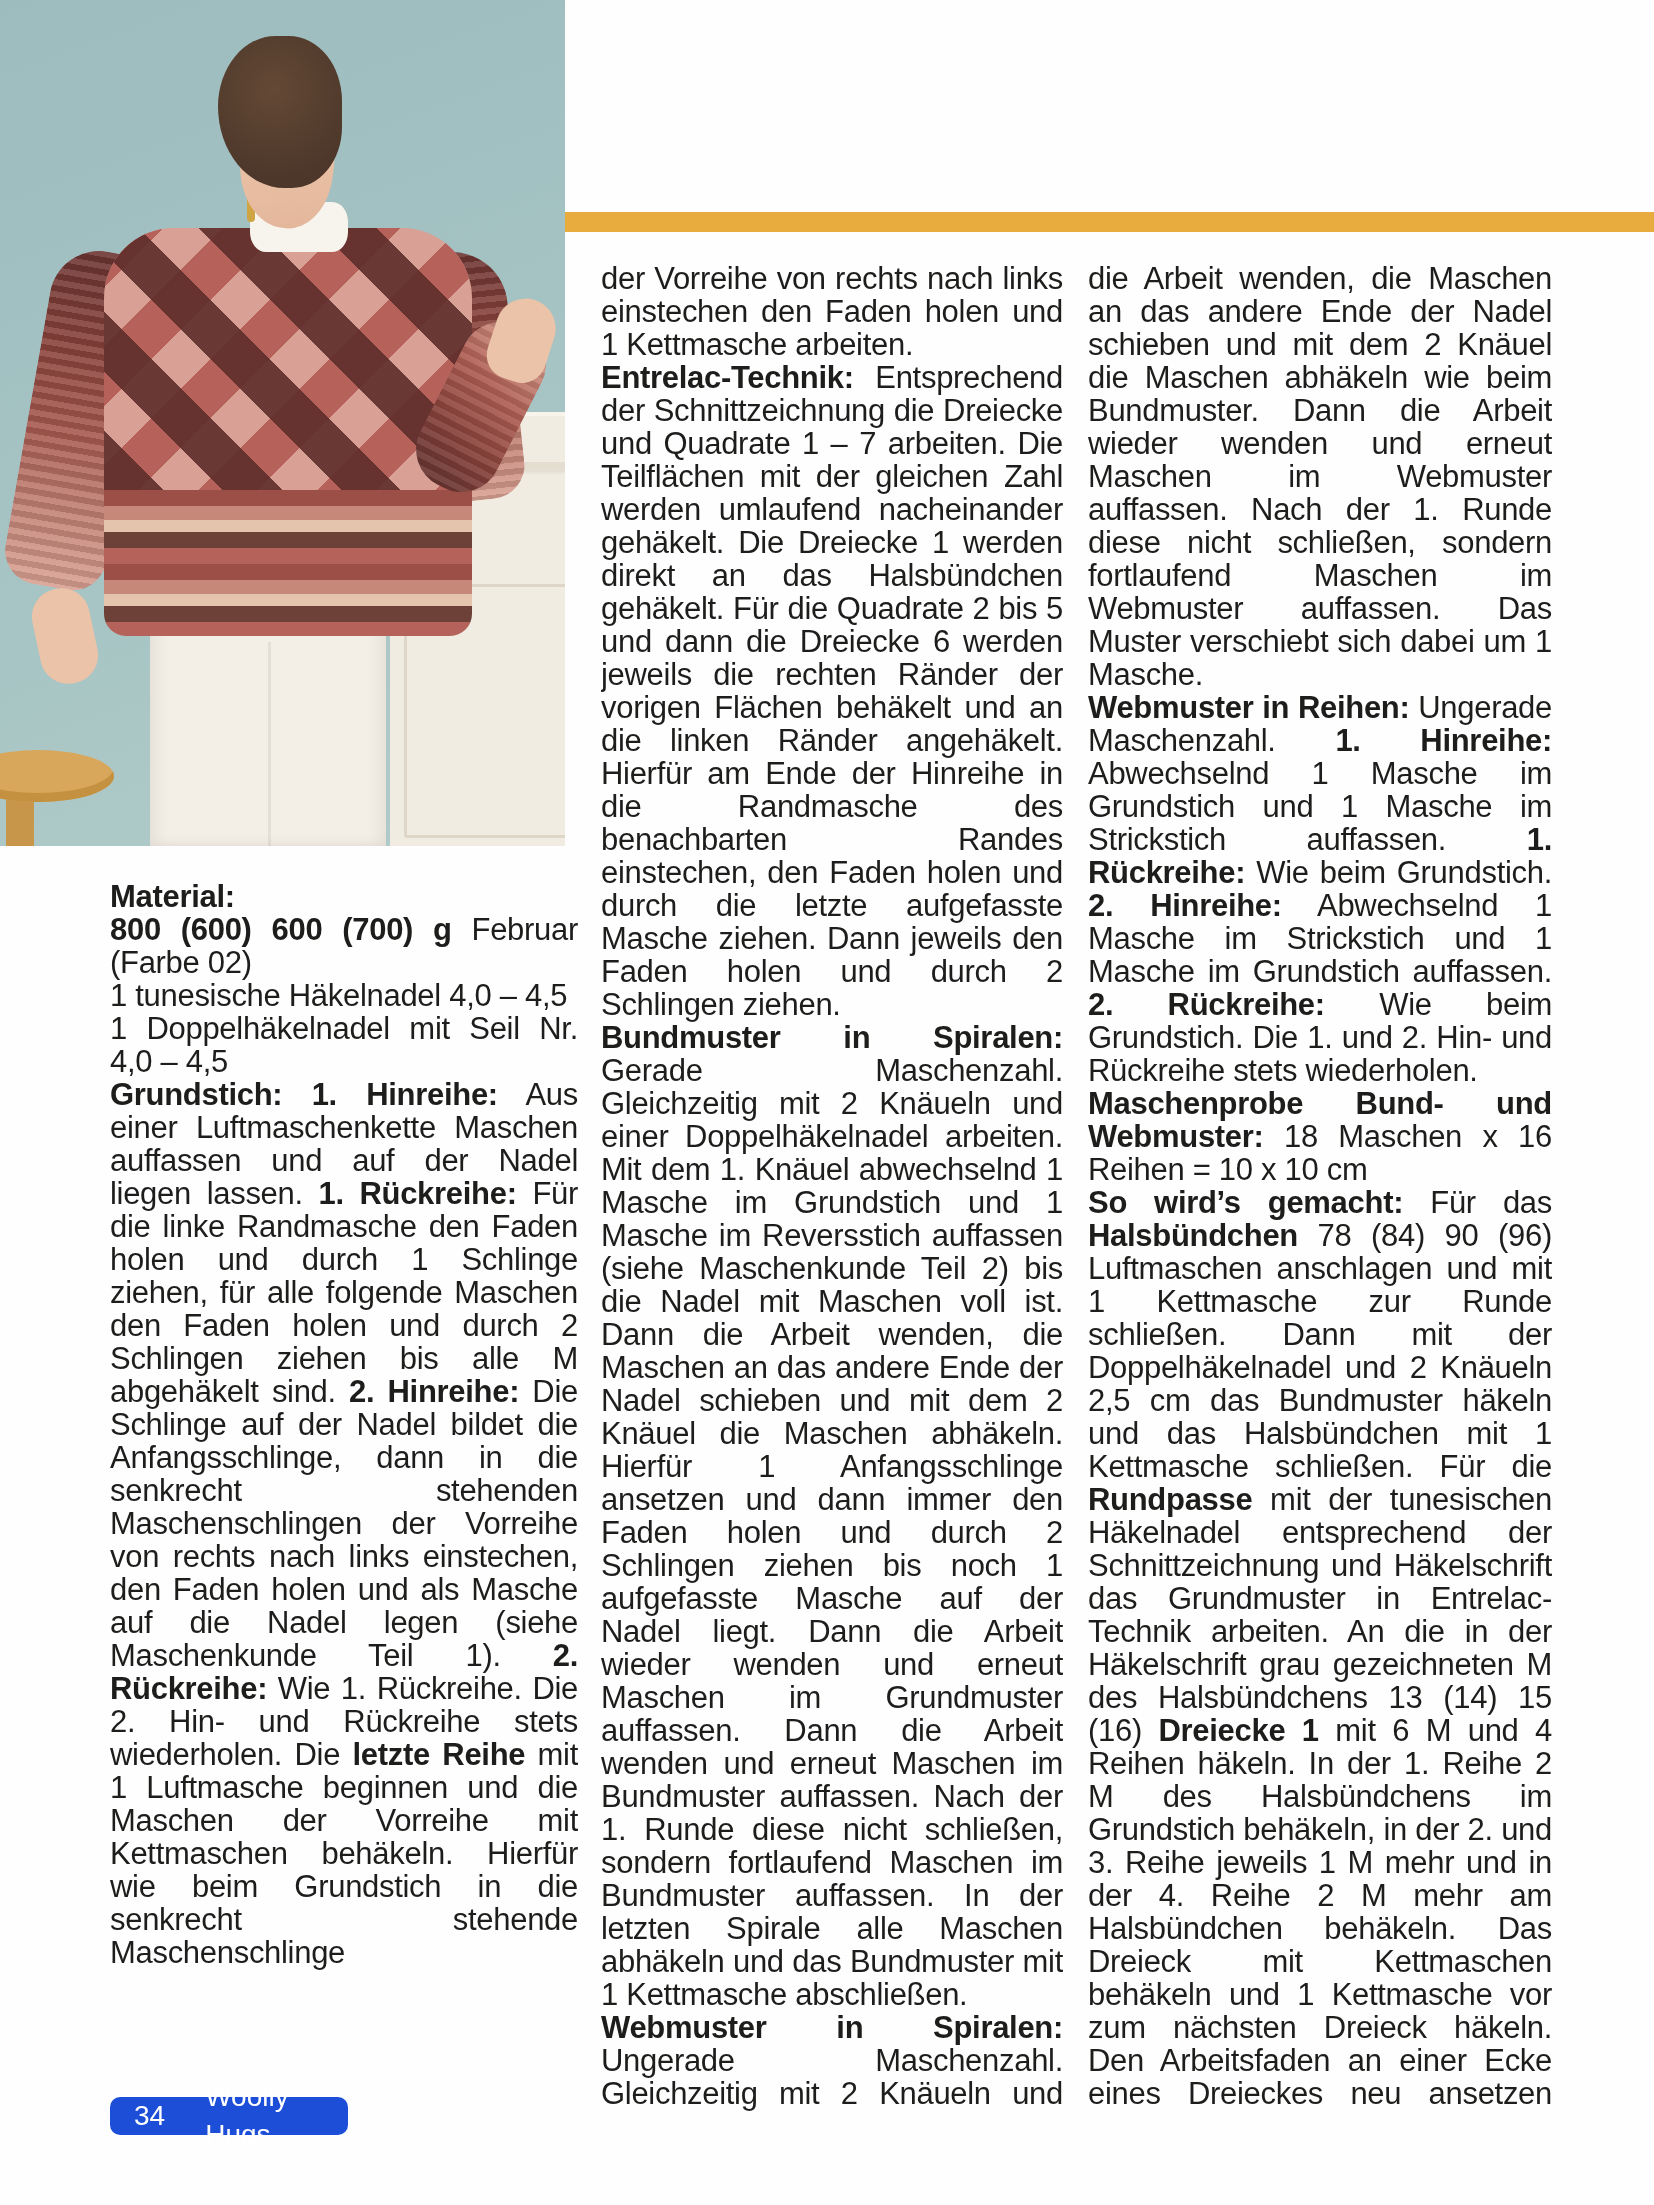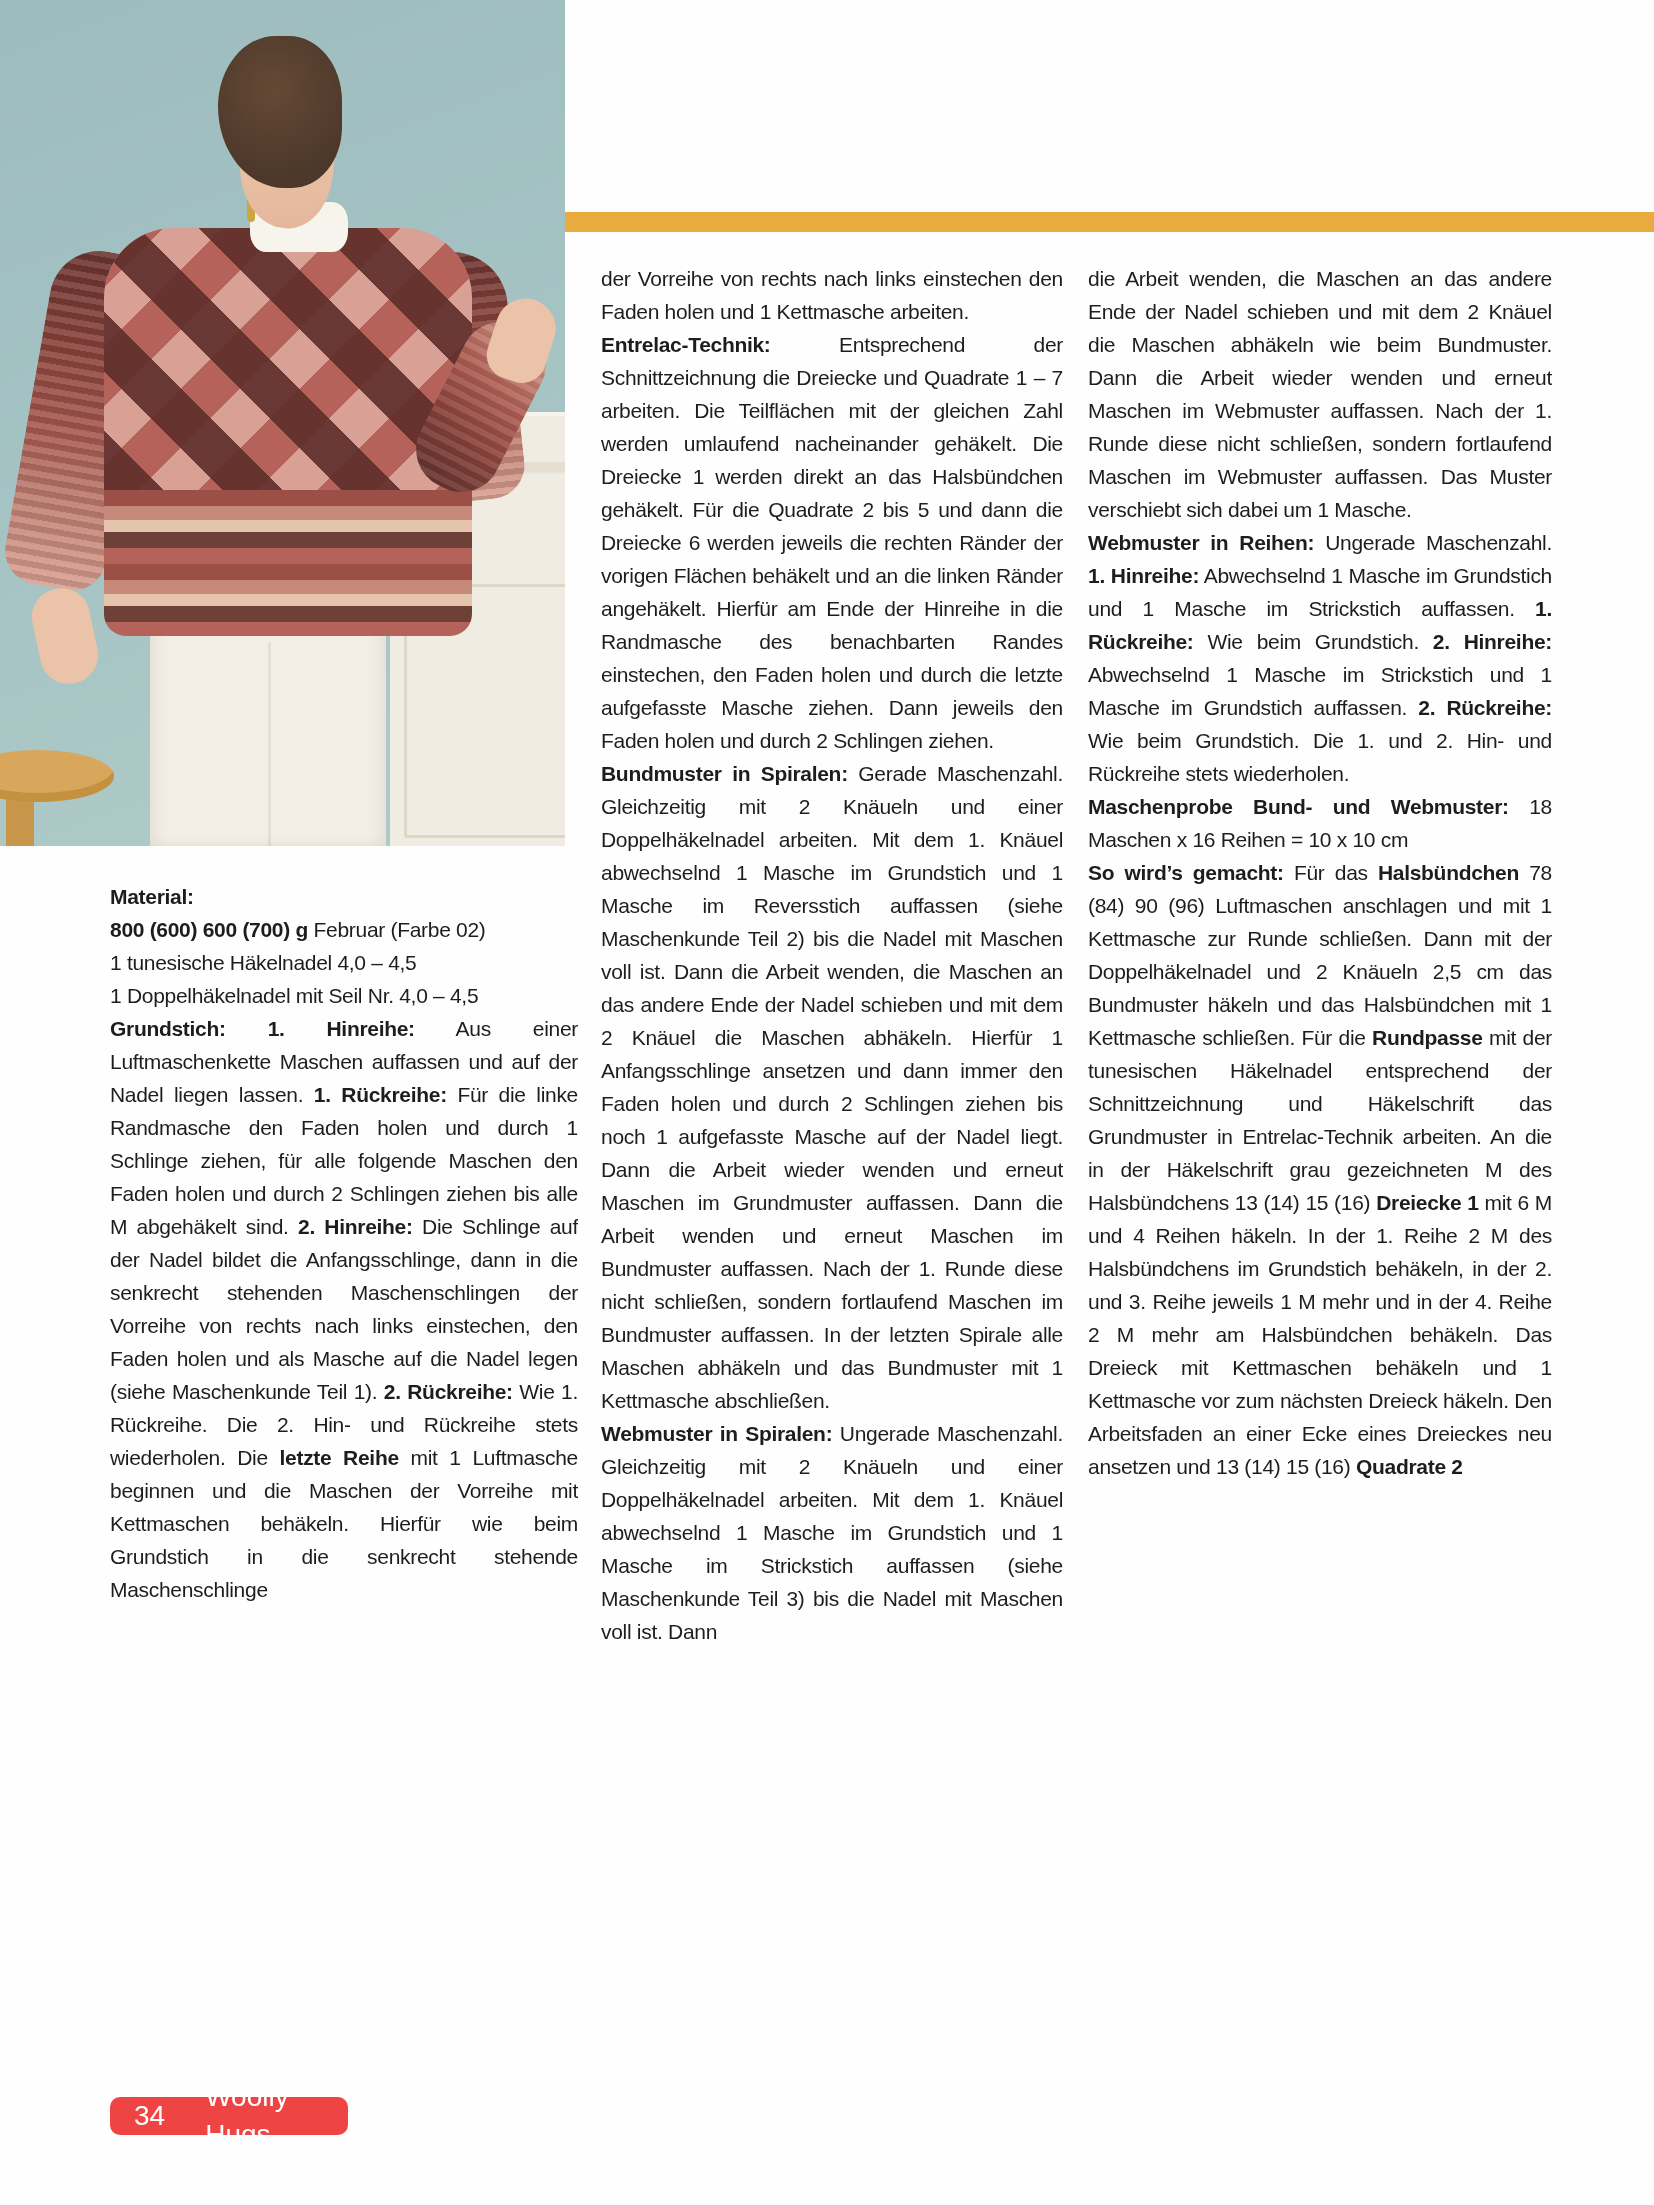--- a/index.html
+++ b/index.html
@@ -47,21 +47,21 @@
   .earring{left:247px;top:192px;width:8px;height:30px;background:#cfa544;border-radius:4px;}
   .face{left:240px;top:98px;width:94px;height:130px;background:linear-gradient(170deg,#f0cbb0,#e3b69a);
         border-radius:50% 50% 46% 54%;transform:rotate(6deg);}
   .hair{left:218px;top:36px;width:124px;height:152px;background:radial-gradient(circle at 45% 35%,#644935,#4c372a 75%);
         border-radius:52% 48% 45% 60%;}
 
   
   .accent-bar{position:absolute;left:565px;top:212px;width:1089px;height:20px;background:#e8ac3e;}
 
   
-  .col{position:absolute;text-align:justify;font-size:21px;line-height:33px;color:#1d1d1b;
+  .col{position:absolute;text-align:justify;font-size:31px;line-height:33px;color:#1d1d1b;
        letter-spacing:-0.3px;overflow:hidden;}
   .col p{margin:0;}
   .col p.gap{}
   .col b{font-weight:bold;}
   .col-1{left:110px;top:880px;width:468px;height:1216px;}
   .col-2{left:601px;top:262px;width:462px;height:1850px;}
   .col-3{left:1088px;top:262px;width:464px;height:1850px;}
 
   
   .badge{position:absolute;left:110px;top:2097px;width:238px;height:38px;background:#ababab;border-radius:10px;
@@ -116,18 +116,18 @@
       <p><b>Bundmuster in Spiralen:</b><span> Gerade Maschenzahl. Gleichzeitig mit 2 Knäueln und einer Doppelhäkelnadel arbeiten. Mit dem 1. Knäuel abwechselnd 1 Masche im Grundstich und 1 Masche im Reversstich auffassen (siehe Maschenkunde Teil 2) bis die Nadel mit Maschen voll ist. Dann die Arbeit wenden, die Maschen an das andere Ende der Nadel schieben und mit dem 2 Knäuel die Maschen abhäkeln. Hierfür 1 Anfangsschlinge ansetzen und dann immer den Faden holen und durch 2 Schlingen ziehen bis noch 1 aufgefasste Masche auf der Nadel liegt. Dann die Arbeit wieder wenden und erneut Maschen im Grundmuster auffassen. Dann die Arbeit wenden und erneut Maschen im Bundmuster auffassen. Nach der 1. Runde diese nicht schließen, sondern fortlaufend Maschen im Bundmuster auffassen. In der letzten Spirale alle Maschen abhäkeln und das Bundmuster mit 1 Kettmasche abschließen.</span></p>
       <p><b>Webmuster in Spiralen:</b><span> Ungerade Maschenzahl. Gleichzeitig mit 2 Knäueln und einer Doppelhäkelnadel arbeiten. Mit dem 1. Knäuel abwechselnd 1 Masche im Grundstich und 1 Masche im Strickstich auffassen (siehe Maschenkunde Teil 3) bis die Nadel mit Maschen voll ist. Dann</span></p>
     </div>
   <div class="col col-3">
       <p><span>die Arbeit wenden, die Maschen an das andere Ende der Nadel schieben und mit dem 2 Knäuel die Maschen abhäkeln wie beim Bundmuster. Dann die Arbeit wieder wenden und erneut Maschen im Webmuster auffassen. Nach der 1. Runde diese nicht schließen, sondern fortlaufend Maschen im Webmuster auffassen. Das Muster verschiebt sich dabei um 1 Masche.</span></p>
       <p><b>Webmuster in Reihen:</b><span> Ungerade Maschenzahl. </span><b>1. Hinreihe:</b><span> Abwechselnd 1 Masche im Grundstich und 1 Masche im Strickstich auffassen. </span><b>1. Rückreihe:</b><span> Wie beim Grundstich. </span><b>2. Hinreihe:</b><span> Abwechselnd 1 Masche im Strickstich und 1 Masche im Grundstich auffassen. </span><b>2. Rückreihe:</b><span> Wie beim Grundstich. Die 1. und 2. Hin- und Rückreihe stets wiederholen.</span></p>
       <p class="gap"><b>Maschenprobe Bund- und Webmuster:</b><span> 18 Maschen x 16 Reihen = 10 x 10 cm</span></p>
       <p class="gap"><b>So wird’s gemacht:</b><span> Für das </span><b>Halsbündchen</b><span> 78 (84) 90 (96) Luftmaschen anschlagen und mit 1 Kettmasche zur Runde schließen. Dann mit der Doppelhäkelnadel und 2 Knäueln 2,5 cm das Bundmuster häkeln und das Halsbündchen mit 1 Kettmasche schließen. Für die </span><b>Rundpasse</b><span> mit der tunesischen Häkelnadel entsprechend der Schnittzeichnung und Häkelschrift das Grundmuster in Entrelac-Technik arbeiten. An die in der Häkelschrift grau gezeichneten M des Halsbündchens 13 (14) 15 (16) </span><b>Dreiecke 1</b><span> mit 6 M und 4 Reihen häkeln. In der 1. Reihe 2 M des Halsbündchens im Grundstich behäkeln, in der 2. und 3. Reihe jeweils 1 M mehr und in der 4. Reihe 2 M mehr am Halsbündchen behäkeln. Das Dreieck mit Kettmaschen behäkeln und 1 Kettmasche vor zum nächsten Dreieck häkeln. Den Arbeitsfaden an einer Ecke eines Dreieckes neu ansetzen und 13 (14) 15 (16) </span><b>Quadrate 2</b></p>
     </div>
 
-  <div class="badge" style="background-color: #ef4444;">
+  <div class="badge" style="background-color: #1d4ed8;">
     <span class="num">34</span>
     <span class="mag">Woolly Hugs</span>
   </div>
 
 </div>
 
 </body></html>

